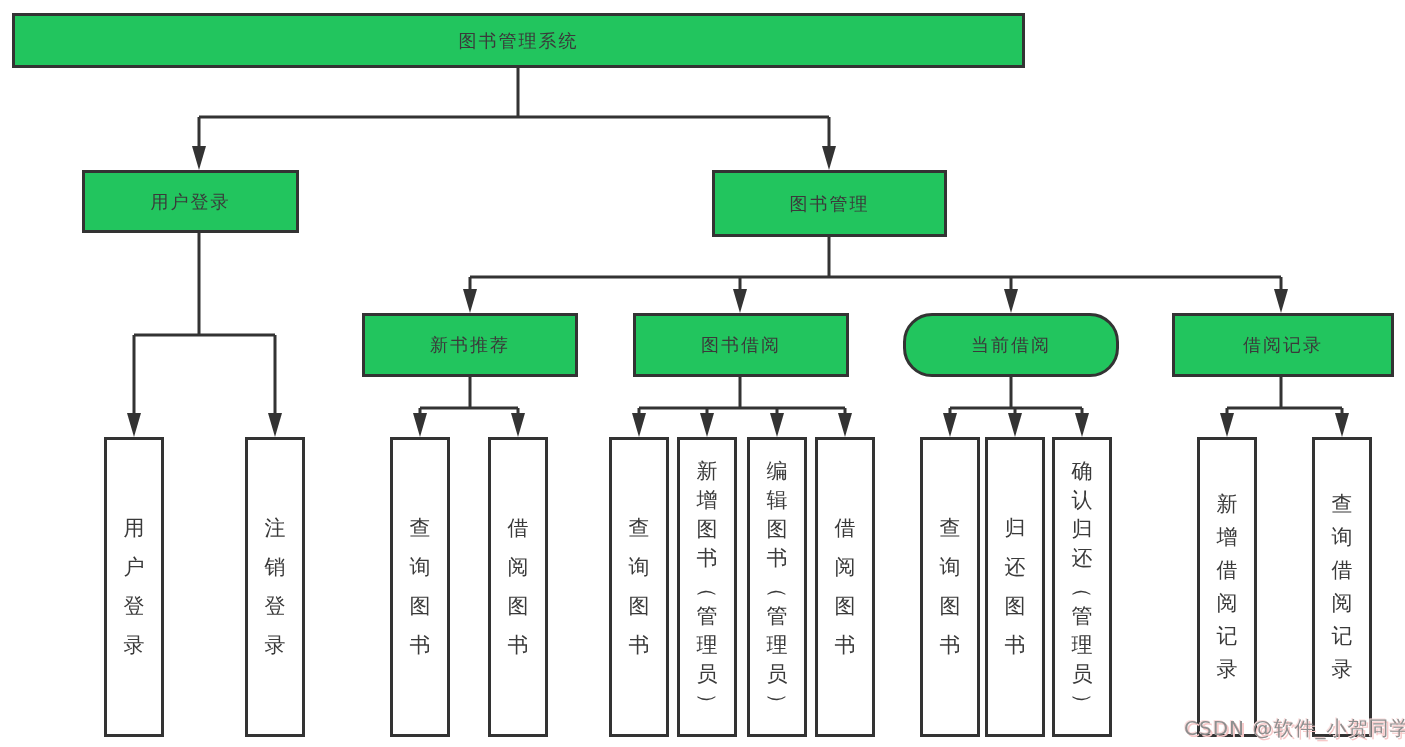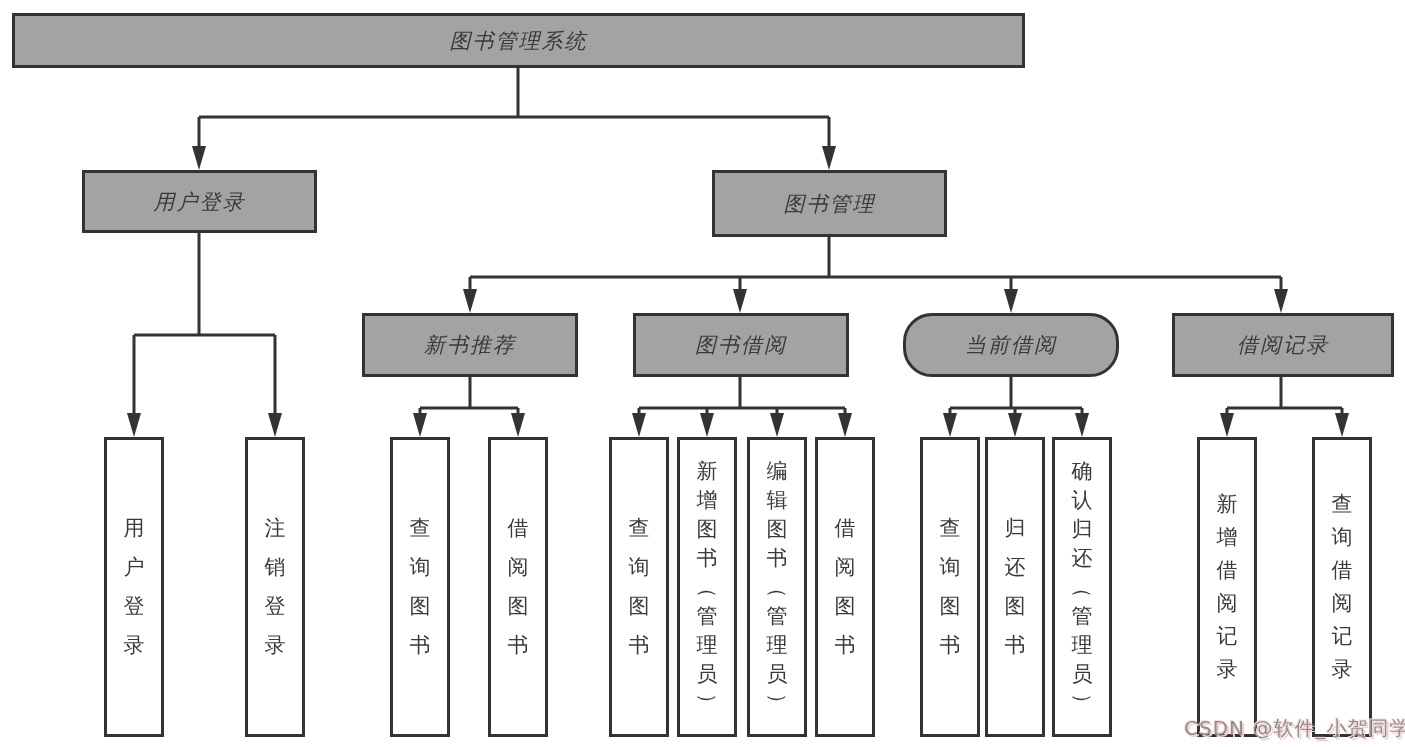--- a/index.html
+++ b/index.html
@@ -19,32 +19,31 @@
     position: absolute;
     left: 0;
     top: 0;
     width: 1405px;
     height: 747px;
   }
   .node {
     position: absolute;
     box-sizing: border-box;
     border: 3px solid #333333;
-    background: #a3a3a3;
+    background: #22c55e;
     display: flex;
     align-items: center;
     justify-content: center;
     color: #3a3a3a;
-    font-size: 21px;
+    font-size: 18px;
     letter-spacing: 2px;
     white-space: nowrap;
-    font-style: italic;
   }
   .node.root   { left: 12px;  top: 13px;  width: 1013px; height: 55px; }
-  .node.lvl1a  { left: 82px;  top: 170px; width: 235px;  height: 63px; }
+  .node.lvl1a  { left: 82px;  top: 170px; width: 217px;  height: 63px; }
   .node.lvl1b  { left: 712px; top: 170px; width: 235px;  height: 67px; }
   .node.lvl2   { top: 313px; width: 216px; height: 64px; }
   .node.g0 { left: 362px; }
   .node.g1 { left: 633px; }
   .node.g2 { left: 903px; border-radius: 29px; }
   .node.g3 { left: 1172px; width: 222px; }
   .leaf {
     position: absolute;
     box-sizing: border-box;
     border: 3px solid #333333;

